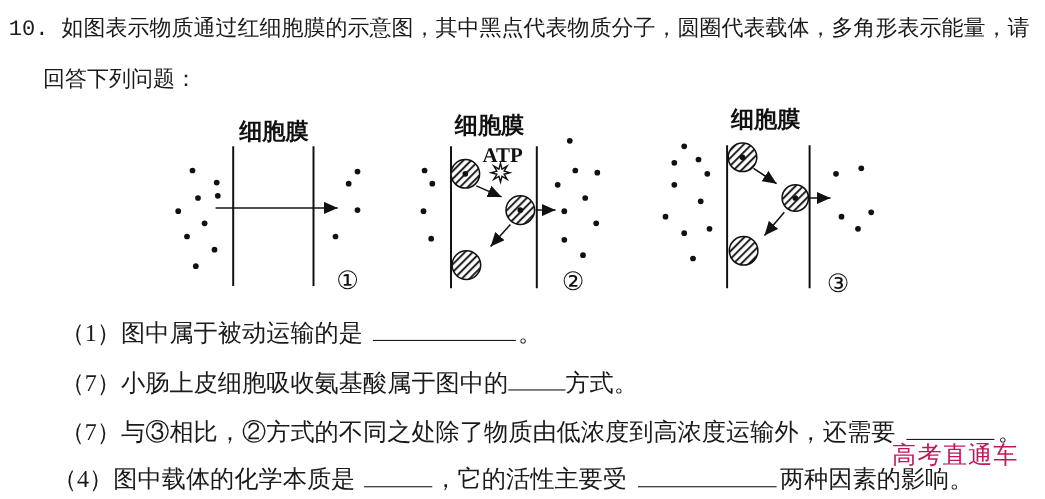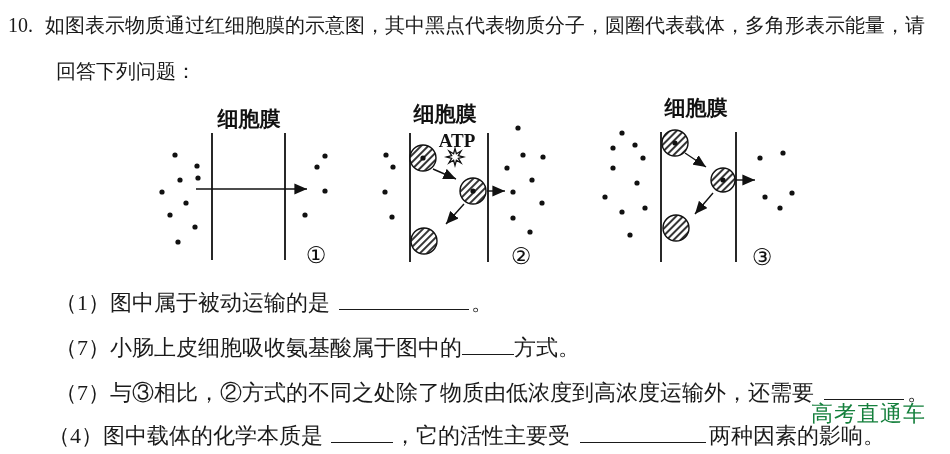--- a/index.html
+++ b/index.html
@@ -5,42 +5,42 @@
   html,body{margin:0;padding:0;background:#ffffff;}
   .page{
     position:relative;
     width:950px;height:454px;
     background:#ffffff;
     color:#1a1a1a;
     font-family:"Liberation Serif","DejaVu Serif",serif;
     overflow:hidden;
   }
   .stem1{position:absolute;left:8px;top:12px;width:940px;font-size:20px;white-space:nowrap;}
-  .qnum{display:inline-block;margin-right:12px;}
-  .stem2{position:absolute;left:56px;top:58px;font-size:20px;}
+  .qnum{display:inline-block;margin-right:12px;font-family:Liberation Mono, monospace;}
+  .stem2{position:absolute;left:39px;top:58px;font-size:20px;}
   .diagrams{position:absolute;left:150px;top:93px;}
   .subq{position:absolute;font-size:22px;white-space:nowrap;}
   .q1{left:55px;top:286px;}
   .q2{left:55px;top:331px;}
   .q3{left:55px;top:376px;}
   .q4{left:48px;top:419px;font-family:Liberation Serif, serif;}
   .blank{
     display:inline-block;
     border-bottom:1.5px solid #1a1a1a;
     height:1.05em;
     vertical-align:baseline;
   }
   .blank.b1{width:130px;margin-left:9px;margin-right:2px;}
   .blank.b2{width:52px;}
   .blank.b3{width:80px;margin-left:10px;margin-right:3px;}
   .blank.b4a{width:62px;margin-left:8px;margin-right:1px;}
   .blank.b4b{width:126px;margin-left:10px;margin-right:3px;}
   .watermark{
     position:absolute;left:811px;top:399px;
-    font-size:22px;color:#15803d;
+    font-size:22px;color:#be185d;
     font-family:"Liberation Sans","DejaVu Sans",sans-serif;
     letter-spacing:1px;white-space:nowrap;
   }
 </style>
 </head>
 <body>
 
 <div class="page">
 
   <div class="stem1">

